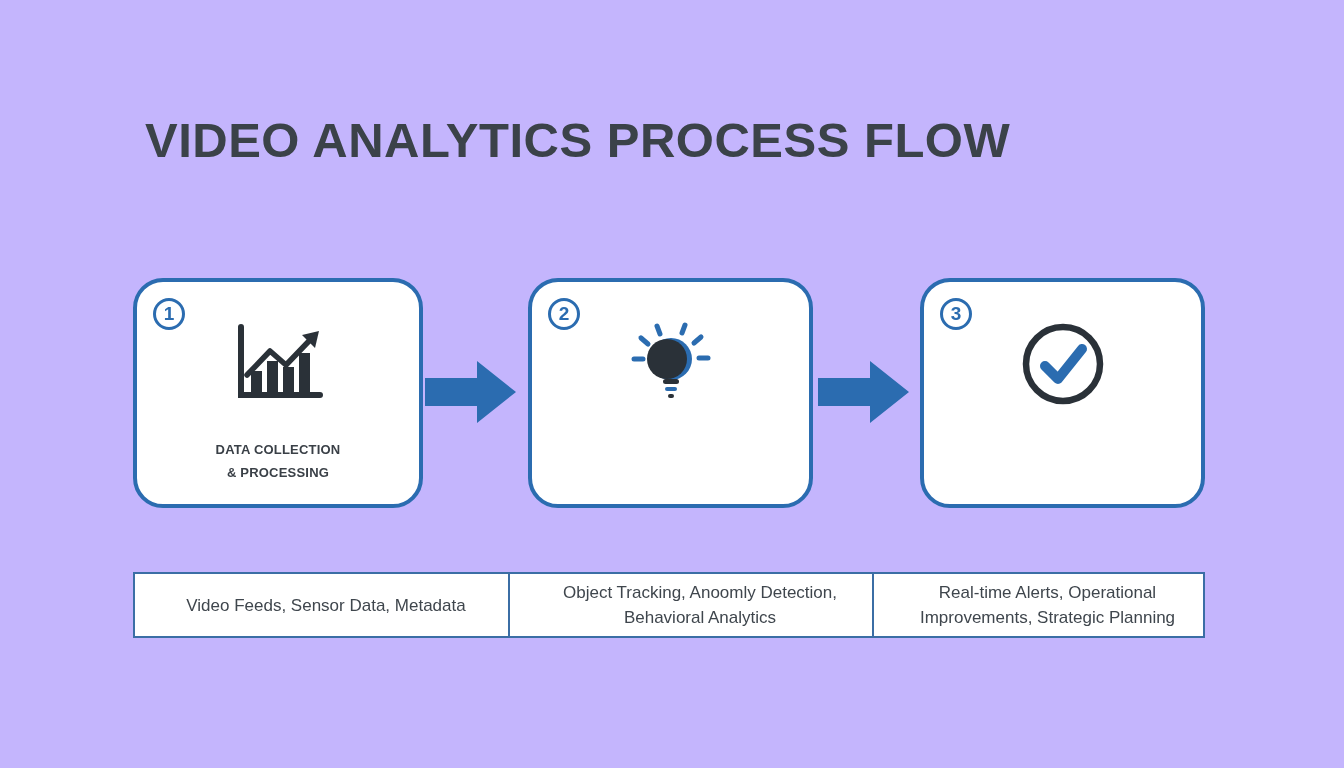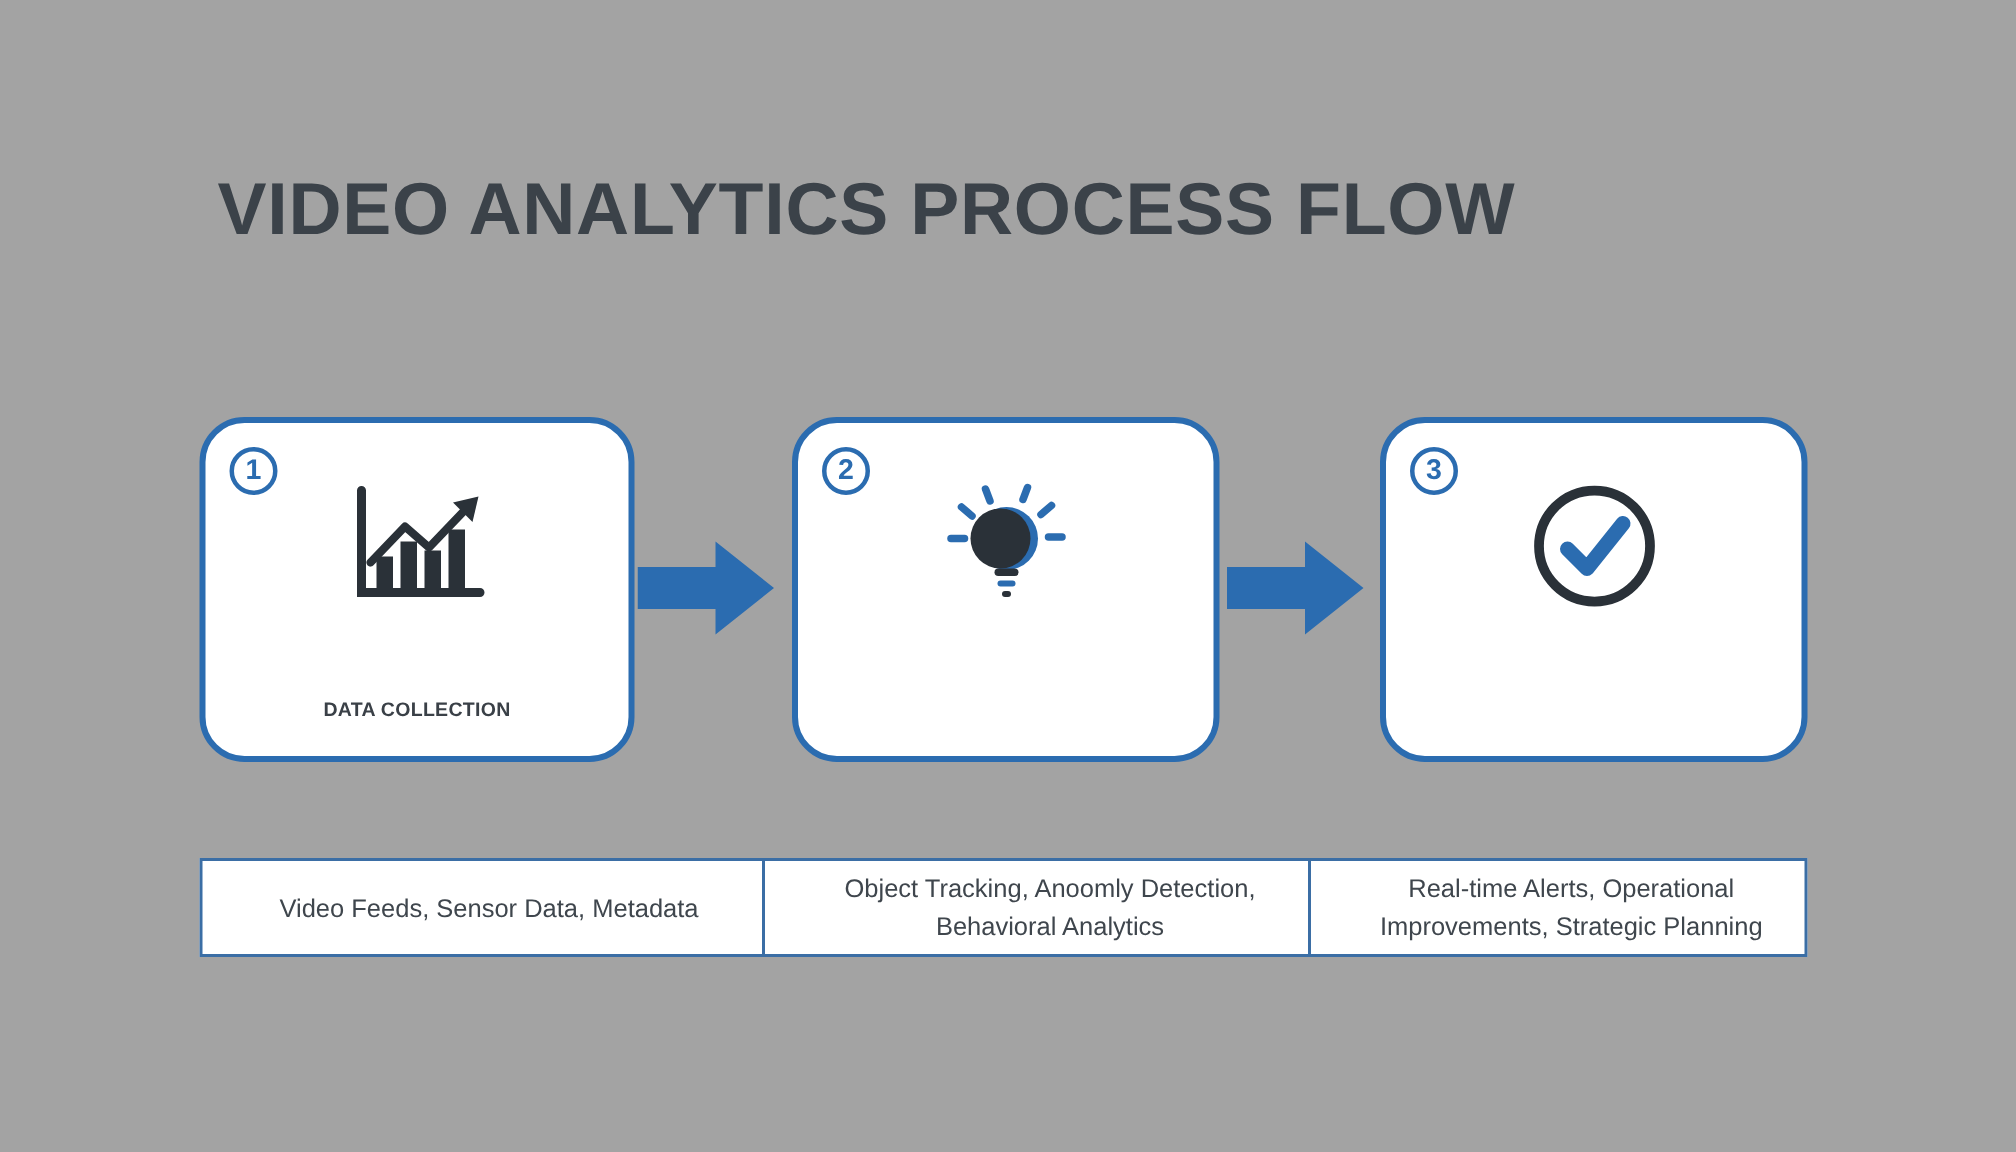--- a/index.html
+++ b/index.html
@@ -6,21 +6,21 @@
   html, body { width: 1344px; height: 768px; }
   body {
     font-family: "Liberation Sans", sans-serif;
     background: #fafbfd;
     overflow: hidden;
   }
   #canvas {
     position: relative;
     width: 1344px;
     height: 768px;
-    background: #a3a3a3;
+    background: #c4b5fd;
   }
   .title {
     position: absolute;
     left: 145px;
     top: 112px;
     font-size: 49px;
     font-weight: 700;
     letter-spacing: 0.5px;
     color: #3b4249;
   }
@@ -115,20 +115,21 @@
         <rect x="19" y="47" width="11" height="24" fill="#2a3138"></rect>
         <rect x="35" y="37" width="11" height="34" fill="#2a3138"></rect>
         <rect x="51" y="43" width="11" height="28" fill="#2a3138"></rect>
         <rect x="67" y="29" width="11" height="42" fill="#2a3138"></rect>
         <polyline points="15,51 38,27 54,41 77,17" stroke="#2a3138" stroke-width="5.5" fill="none" stroke-linecap="round" stroke-linejoin="round"></polyline>
         <polygon points="87,7 70,11 83,24" fill="#2a3138"></polygon>
       </svg>
     </div>
     <div class="step-label">
       <div>DATA COLLECTION</div>
+      <div>&amp; PROCESSING</div>
     </div>
   </div>
 
   <div class="flow-arrow" id="arrow1">
     <svg width="92" height="64" viewBox="0 0 92 64" aria-hidden="true">
       <polygon points="0,18 52,18 52,1 91,32 52,63 52,46 0,46" fill="#2b6cb0"></polygon>
     </svg>
   </div>
 
   <div class="step-box" id="step2">

